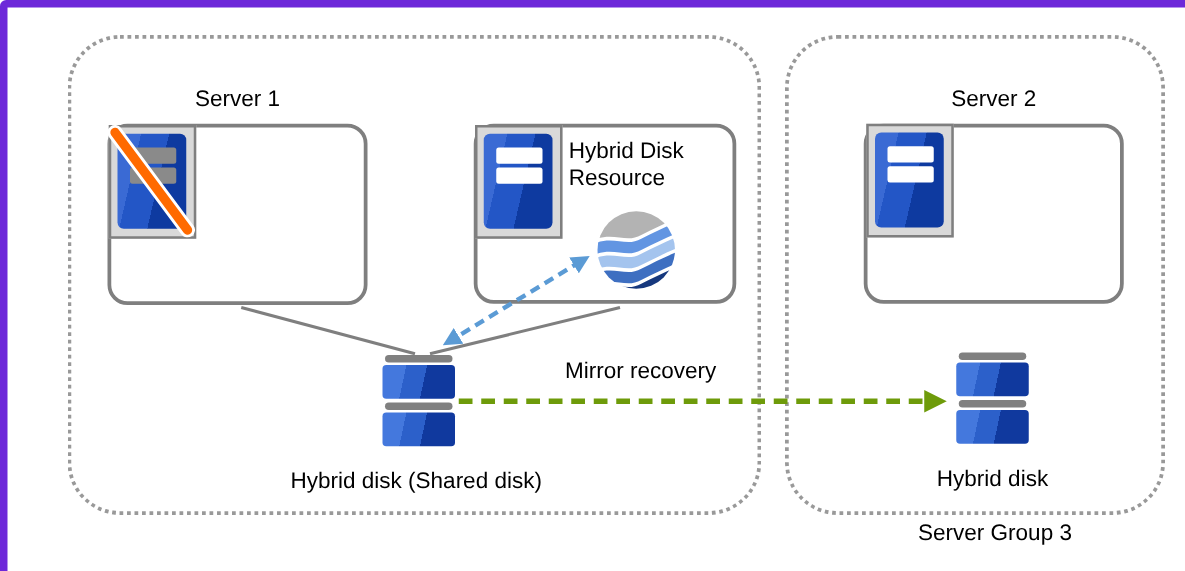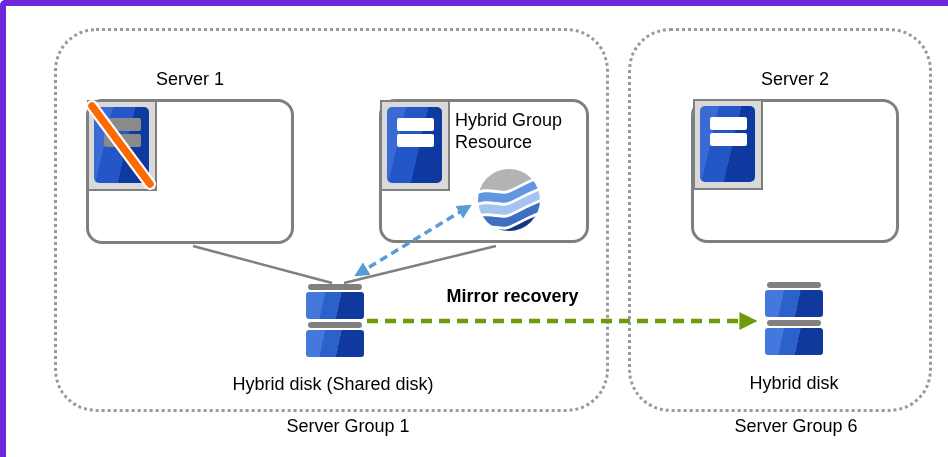--- a/index.html
+++ b/index.html
@@ -56,21 +56,21 @@
   .green-dash{stroke:var(--arrow-green);stroke-width:4.5;stroke-dasharray:11 7;fill:none;}
   .mkb{fill:var(--arrow-blue);}
   .mkg{fill:var(--arrow-green);}
 
   
   .lbl{position:absolute;font-size:18px;line-height:21px;text-align:center;white-space:nowrap;z-index:6;}
   #server1-label{left:84px;top:63px;width:200px;}
   #server2-label{left:378px;top:63px;width:200px;}
   #server3-label{left:689px;top:63px;width:200px;}
   #resource-label{left:449px;top:103px;width:130px;text-align:left;white-space:normal;line-height:22px;}
-  #mirror-label{left:419px;top:280px;width:175px;font-weight:bold;}
+  #mirror-label{left:419px;top:280px;width:175px;}
   #shared-disk-label{left:177px;top:368px;width:300px;}
   #mirror-disk-label{left:688px;top:367px;width:200px;}
   #group1-label{left:192px;top:410px;width:300px;}
   #group2-label{left:640px;top:410px;width:300px;}
 </style>
 </head>
 <body>
 
 <div id="canvas">
 
@@ -142,20 +142,19 @@
   </div>
   <div class="disk" id="mirror-disk">
     <div class="cap"></div>
     <div class="block"></div>
     <div class="cap mid"></div>
     <div class="block"></div>
   </div>
 
   <div class="lbl" id="server1-label">Server 1</div>
   <div class="lbl" id="server3-label">Server 2</div>
-  <div class="lbl" id="resource-label">Hybrid Group Resource</div>
+  <div class="lbl" id="resource-label">Hybrid Disk Resource</div>
   <div class="lbl" id="mirror-label">Mirror recovery</div>
   <div class="lbl" id="shared-disk-label">Hybrid disk (Shared disk)</div>
   <div class="lbl" id="mirror-disk-label">Hybrid disk</div>
-  <div class="lbl" id="group1-label">Server Group 1</div>
-  <div class="lbl" id="group2-label">Server Group 6</div>
+  <div class="lbl" id="group2-label">Server Group 3</div>
 
 </div>
 
 </body></html>

